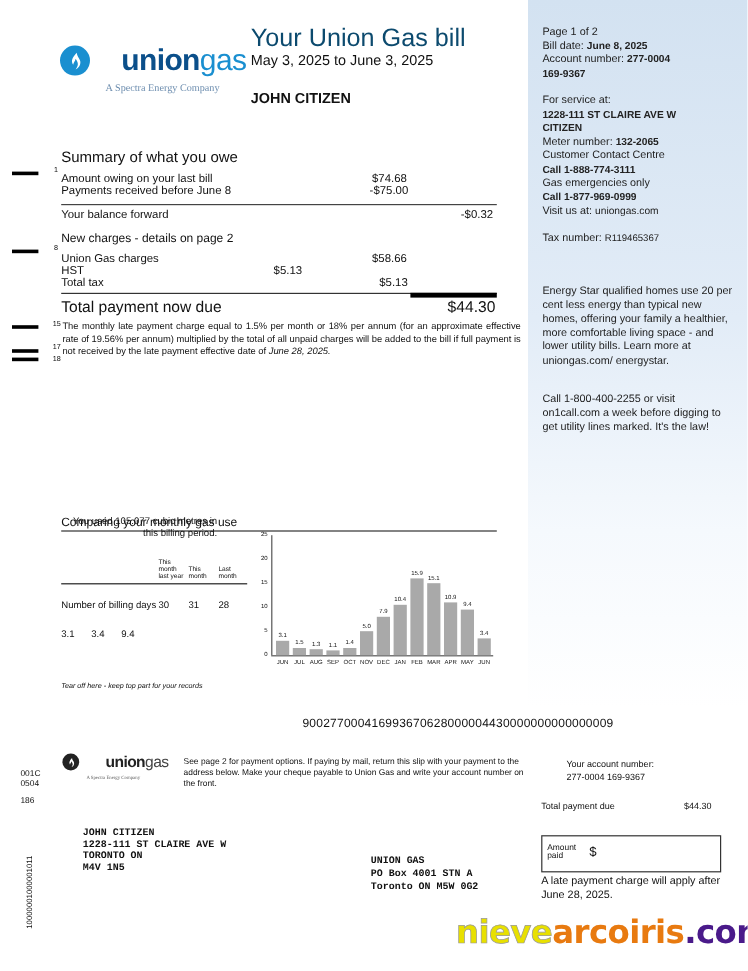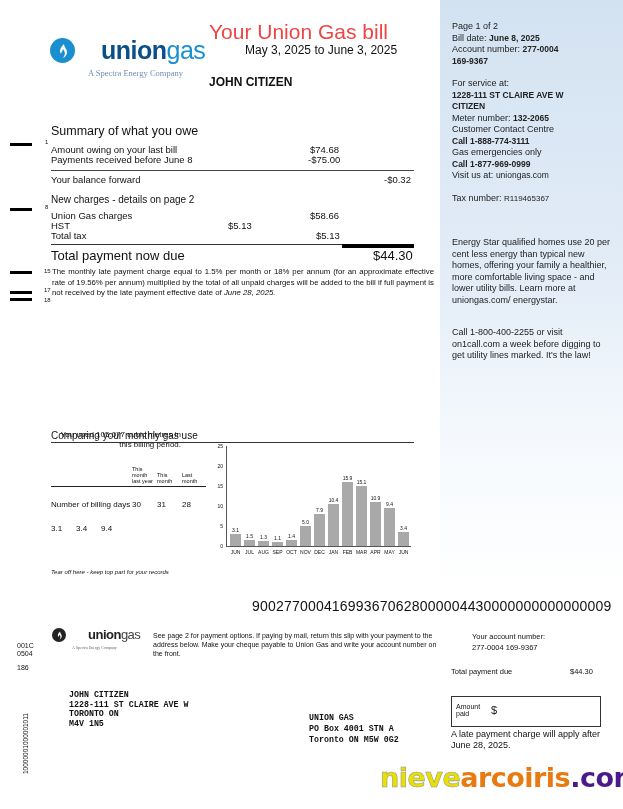--- a/index.html
+++ b/index.html
@@ -6,21 +6,21 @@
   body { width:623px; height:809px; position:relative; background:#ffffff; font-family:"Liberation Sans", sans-serif; color:#111; overflow:hidden; }
   .abs { position:absolute; }
   .sidepanel { position:absolute; left:440px; top:0; width:183px; height:590px; background:linear-gradient(180deg,#d3e2f1 0%,#e2ecf7 45%,#f5f9fd 75%,#ffffff 100%); }
   .logo { position:absolute; display:flex; align-items:center;gap:16px; }
   .logo-mark { border-radius:50%; background:#1a8fd0; display:flex; align-items:center; justify-content:center; }
   .logo-mark svg { display:block; }
   .logo-text { font-family:"Liberation Sans", sans-serif; font-weight:bold; letter-spacing:-0.5px; }
   .logo-text .u { color:#0b4f8a; }
   .logo-text .g { color:#1a8fd0; font-weight:normal; }
   .tagline { font-family:"Liberation Serif", serif; color:#6f8fb0; }
-  .title { font-size:21px; color:#ef4444; }
+  .title { font-size:21px; color:#0c4a6e; }
   .sub { font-size:12px; }
   .name { font-size:12px; font-weight:bold; }
   .side { font-size:9px; line-height:11.5px; color:#222; }
   .side b { font-size:8.5px; }
   .summary-h { font-size:12.5px; }
   .row { font-size:9.5px; line-height:10.5px; }
   .rule { position:absolute; height:0; border-top:1px solid #333; }
   .mark { position:absolute; left:10px; width:22px; height:3px; background:#000; }
   .smallnum { position:absolute; font-size:6px; }
   .fine { font-size:7.8px; line-height:10.5px; text-align:justify; }
@@ -44,21 +44,21 @@
         <path d="M7 1 C3 5 2 8 4 11 C4 9 6 8 6 6 C8 9 9 11 6 15 C10 13 11 9 9 6 C8 4 7 3 7 1Z" fill="#fff"></path>
       </svg>
   </div>
   <div class="logo-text" style="font-size:25px;margin-left:10px;line-height:25px;">
     <span class="u">union</span><span class="g">gas</span>
   </div>
 </div>
 <div class="abs tagline" style="left:88px;top:68px;font-size:8.5px;">A Spectra Energy Company</div>
 
 <div class="abs title" style="left:209px;top:20px;">Your Union Gas bill</div>
-<div class="abs sub" style="left:209px;top:43px;margin-left:36px;">May 3, 2025 to June 3, 2025</div>
+<div class="abs sub" style="left:209px;top:43px;">May 3, 2025 to June 3, 2025</div>
 <div class="abs name" style="left:209px;top:75px;">JOHN CITIZEN</div>
 
 <div class="abs side" style="left:452px;top:21px;width:165px;">
   <div>Page 1 of 2</div>
   <div><span>Bill date:</span> <b>June 8, 2025</b></div>
   <div><span>Account number:</span> <b>277-0004</b></div>
   <div><b>169-9367</b></div>
   <div style="height:11px;"></div>
   <div>For service at:</div>
   <div><b>1228-111 ST CLAIRE AVE W</b></div>
@@ -177,21 +177,21 @@
     <div class="barlabel" style="left: 154.5px; top: 49.4px;">10.9</div>
     <div class="xlab" style="left: 153.5px; top: 103px;">APR</div>
     <div class="bar" style="left: 170px; width: 11px; top: 62.4px; height: 37.6px; background: rgb(169, 169, 169);"></div>
     <div class="barlabel" style="left: 168.5px; top: 55.4px;">9.4</div>
     <div class="xlab" style="left: 167.5px; top: 103px;">MAY</div>
     <div class="bar" style="left: 184px; width: 11px; top: 86.4px; height: 13.6px; background: rgb(169, 169, 169);"></div>
     <div class="barlabel" style="left: 182.5px; top: 79.4px;">3.4</div>
     <div class="xlab" style="left: 181.5px; top: 103px;">JUN</div>
   </div>
 
-<div class="abs" style="left:252px;top:598px;font-size:14px;letter-spacing:0.2px;">900277000416993670628000004430000000000000009</div>
+<div class="abs" style="left:252px;top:598px;font-size:10px;letter-spacing:0.2px;">900277000416993670628000004430000000000000009</div>
 <div class="abs" style="left:17px;top:642px;font-size:7px;line-height:8px;">
   <div>001C</div>
   <div>0504</div>
   <div style="margin-top:6px;">186</div>
 </div>
 <div class="logo" style="left:52px;top:628px;">
   <div class="logo-mark" style="width:14px;height:14px;background:#222;">
     <svg width="7" height="9" viewBox="0 0 12 16">
         <path d="M7 1 C3 5 2 8 4 11 C4 9 6 8 6 6 C8 9 9 11 6 15 C10 13 11 9 9 6 C8 4 7 3 7 1Z" fill="#fff"></path>
       </svg>

